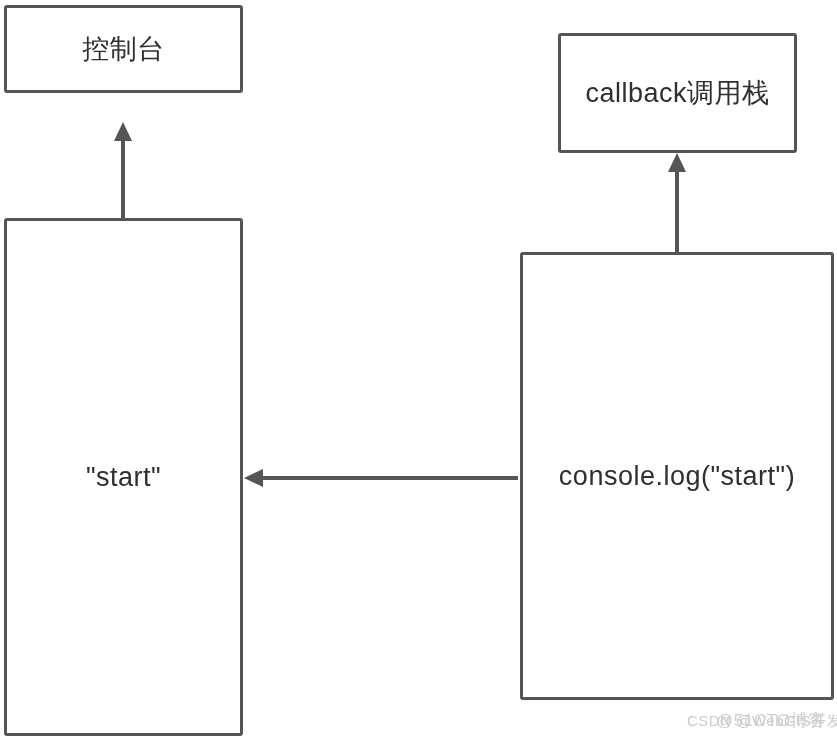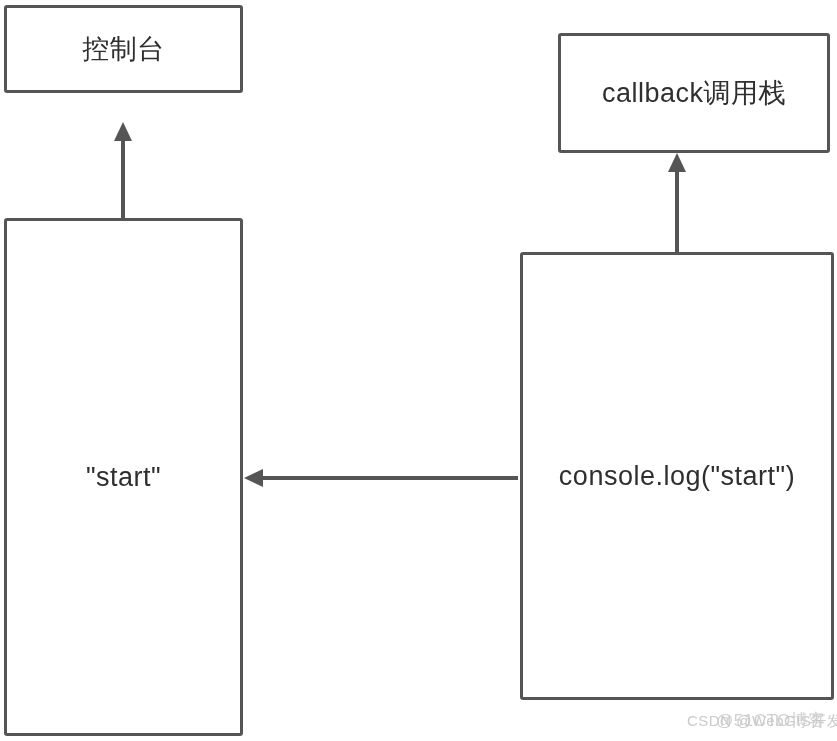--- a/index.html
+++ b/index.html
@@ -28,21 +28,21 @@
     background: var(--bg-color);
     display: flex;
     align-items: center;
     justify-content: center;
     color: var(--text-color);
     font-size: 27px;
     letter-spacing: 0.5px;
   }
   .node .label { white-space: nowrap; }
   #box-console        { left: 4px;   top: 5px;   width: 239px; height: 88px; }
-  #box-callback-stack { left: 558px; top: 33px;  width: 272px; height: 120px; }
+  #box-callback-stack { left: 558px; top: 33px;  width: 239px; height: 120px; }
   #box-output         { left: 4px;   top: 218px; width: 239px; height: 518px; }
   #box-code           { left: 520px; top: 252px; width: 314px; height: 448px; }
   svg.arrow-layer {
     position: absolute;
     left: 0; top: 0;
     width: 837px;
     height: 741px;
     pointer-events: none;
   }
   svg .shaft { stroke: var(--arrow-color); stroke-width: 4; fill: none; }

